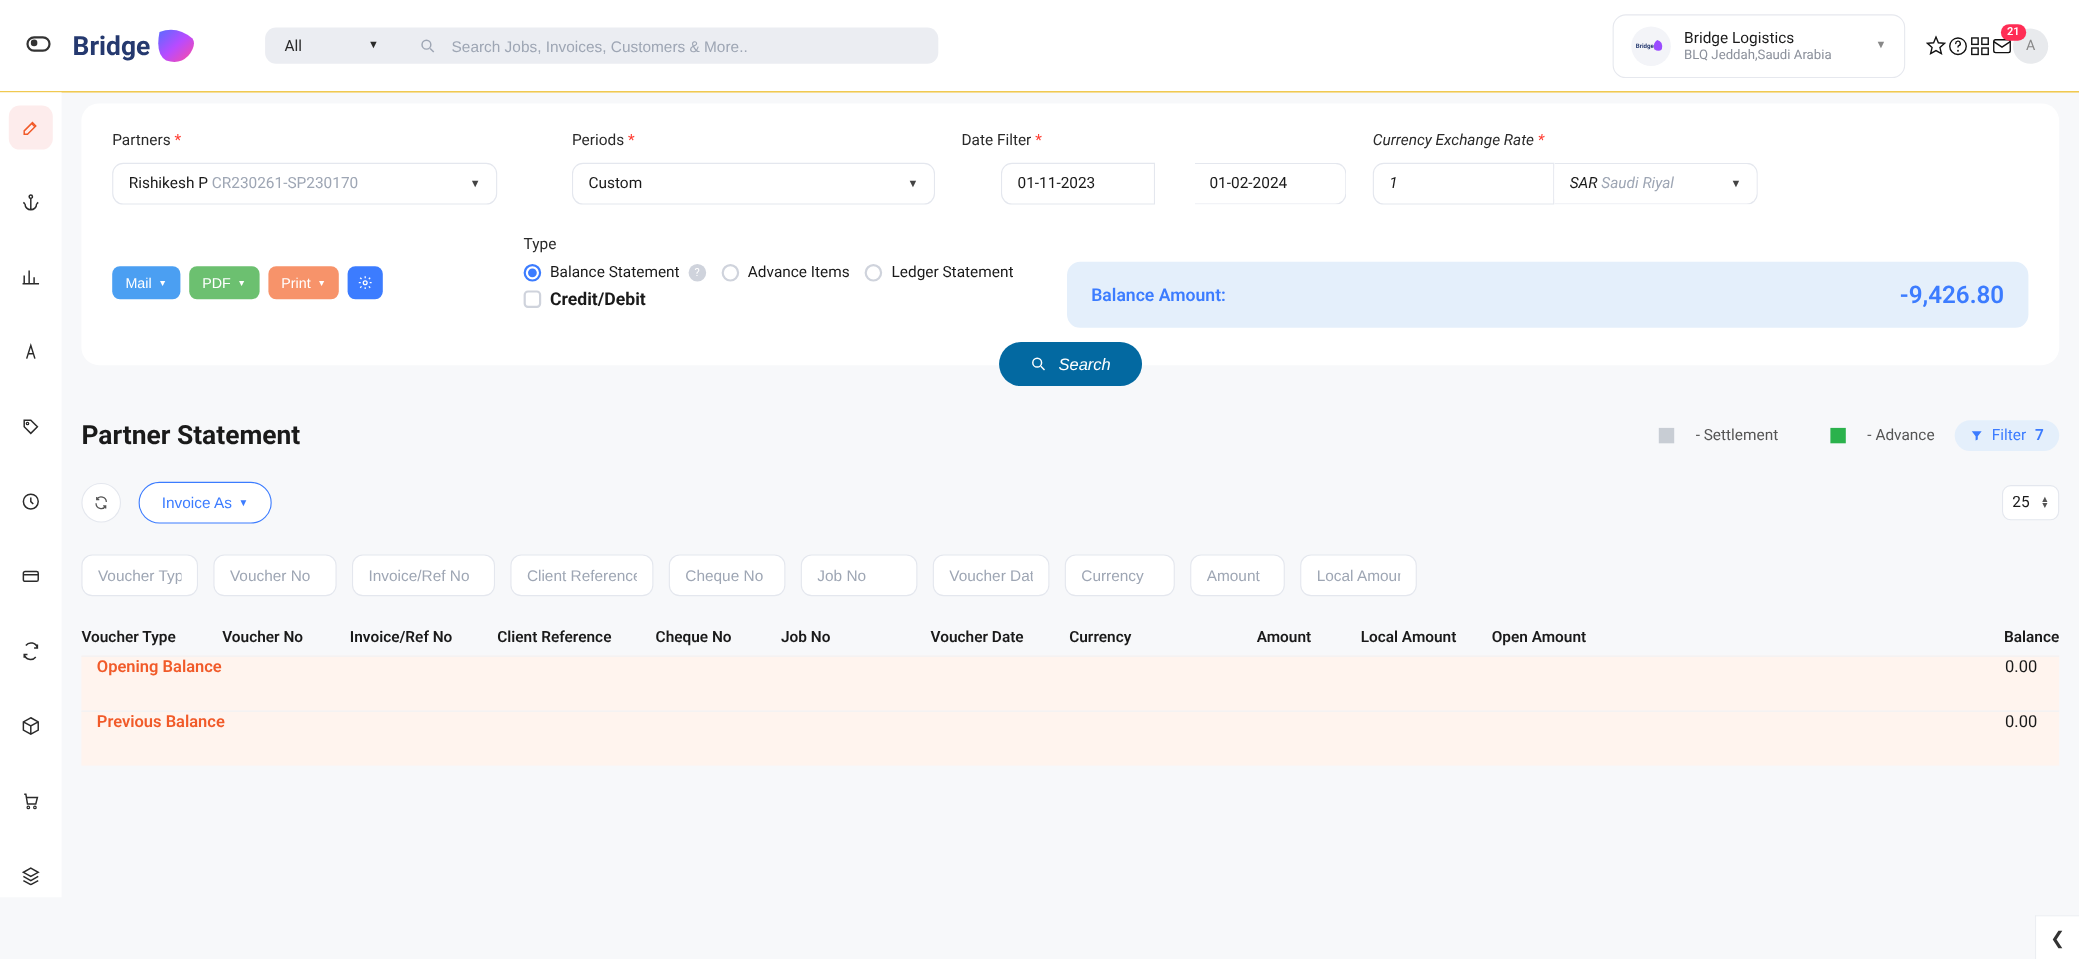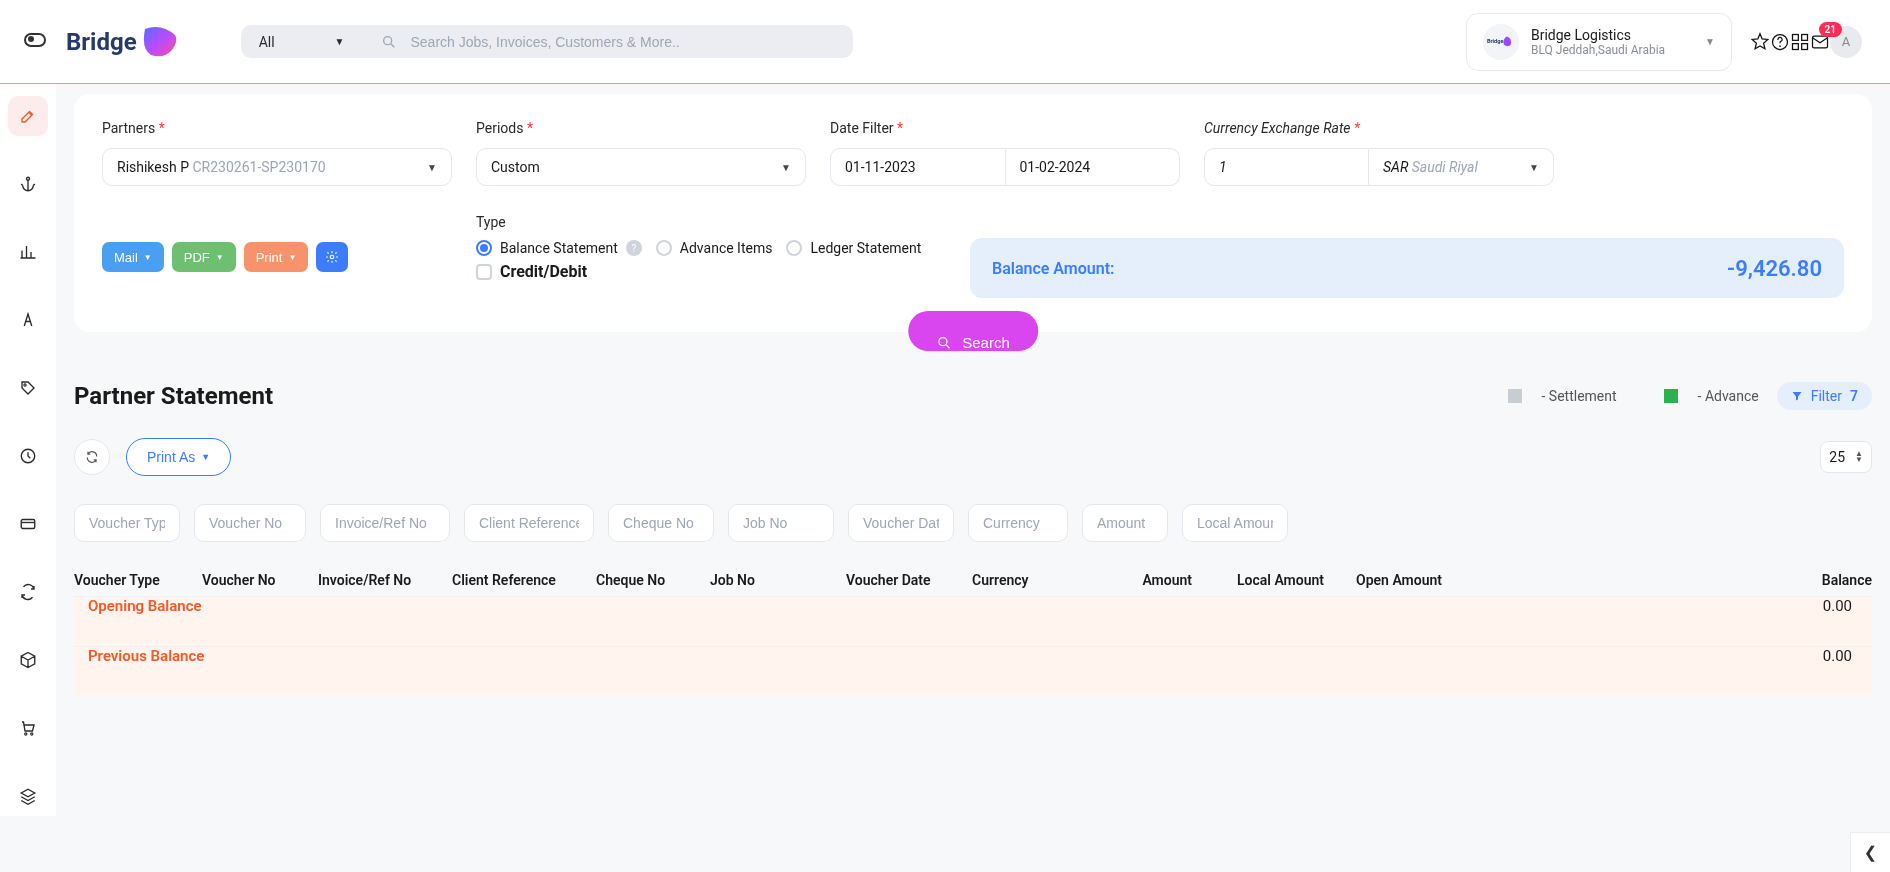--- a/index.html
+++ b/index.html
@@ -35,31 +35,31 @@
     .sidebar { width: 56px; background: #fff; display: flex; flex-direction: column; align-items: center; gap: 28px; padding-top: 12px; }
     .sidebar .sicon { color: #2b2b2b; cursor: pointer; width: 40px; height: 40px; display: flex; align-items: center; justify-content: center; border-radius: 10px; }
     .sidebar .sicon.active { background: #fdecec; color: #f15a29; }
     .main { flex: 1; padding: 10px 18px 30px 18px; position: relative; }
     
     
     .card { background: #fff; border-radius: 16px; padding: 26px 28px 34px 28px; position: relative; }
     .frow { display: flex; gap: 24px; }
     .fgroup { display: flex; flex-direction: column; }
     .fgroup.partners { width: 350px; }
-    .fgroup.periods { width: 330px; }
+    .fgroup.periods { width: 330px; margin-left: 44px; }
     .fgroup.datefilter { width: 350px; }
     .fgroup.rate { width: 350px; font-style: italic; }
     .flabel { font-size: 14px; margin-bottom: 12px; color: #2a2a2a; }
     .req { color: #ff3b30; }
     .dropdown, .inputish, .dinput { border: 1px solid #e4e7ee; border-radius: 10px; height: 38px; display: flex; align-items: center; padding: 0 14px; font-size: 14px; background: #fff; }
     .dropdown { justify-content: space-between; cursor: pointer; }
     .dropdown .val span.sub { color: #9ea6b4; }
     .dropdown .chev { font-size: 10px; color: #444; }
     .dategrp { display: flex; }
-    .dategrp .dinput { flex: 1; border-radius: 10px 0 0 10px; }
+    .dategrp .dinput { flex: 1; border-radius: 10px 0 0 10px; margin-left: 36px; }
     .dategrp .dinput + .dinput { border-left: none; border-radius: 0 10px 10px 0; }
     .rategrp { display: flex; }
     .rategrp .inputish { flex: 1; border-radius: 10px 0 0 10px; }
     .rategrp .dropdown { flex: 0 0 185px; border-left: none; border-radius: 0 10px 10px 0; }
     
     .frow2 { display: flex; align-items: flex-start; margin-top: 28px; gap: 24px; }
     .btngrp { display: flex; gap: 8px; align-items: center; width: 350px; padding-top: 28px; }
     .btn { height: 30px; padding: 0 12px; border-radius: 7px; color: #fff; font-size: 13px; display: flex; align-items: center; gap: 6px; cursor: pointer; border: none; }
     .btn .chev { font-size: 8px; }
     .btn-mail { background: #4b9ff2; }
@@ -74,21 +74,21 @@
     .rcirc.sel { border-color: #3c7cff; }
     .rcirc.sel::after { content: ''; width: 8px; height: 8px; background: #3c7cff; border-radius: 50%; }
     .qmark { width: 16px; height: 16px; background: #cfd3dc; color: #fff; border-radius: 50%; font-size: 10px; display: flex; align-items: center; justify-content: center; }
     .cdrow { display: flex; align-items: center; gap: 8px; margin-top: 6px; }
     .cdrow .sq { width: 16px; height: 16px; border: 2px solid #cfd3dc; border-radius: 4px; flex-shrink:0;}
     .cdrow .bold { font-weight: 700; }
     .balbox { flex: 1; background: #e4effb; border-radius: 12px; height: 60px; display: flex; align-items: center; justify-content: space-between; padding: 0 22px; margin-top:24px; }
     .balbox .blabel { color: #3c7cff; font-size: 16px; font-weight: 600; }
     .balbox .bval { color: #3c7cff; font-size: 22px; font-weight: 600; }
     
-    .searchbtn { position: absolute; left: 50%; transform: translateX(-50%); bottom: -19px; background: #d946ef; color: #fff; border: none; border-radius: 22px; height: 40px; padding: 0 28px; font-size: 15px; display: flex; align-items: flex-end; gap: 10px; cursor: pointer; font-weight: 500; }
+    .searchbtn { position: absolute; left: 50%; transform: translateX(-50%); bottom: -19px; background: #0369a1; color: #fff; border: none; border-radius: 22px; height: 40px; padding: 0 28px; font-size: 15px; display: flex; align-items: center; gap: 10px; cursor: pointer; font-weight: 500; font-style: italic; }
     
     
     .stmt { margin-top: 50px; }
     .stmt-head { display: flex; align-items: center; }
     .stmt-title { font-size: 24px; font-weight: 700; color: #1a1a1a; }
     .stmt-legend { display: flex; align-items: center; gap: 20px; margin-left: auto; font-size: 14px; color: #555; }
     .lsq { width: 14px; height: 14px; display: inline-block; }
     .lsq.gray { background: #c8cdd4; }
     .lsq.green { background: #2bb24c; }
     .filterpill { background: #e4effb; color: #3c7cff; border-radius: 24px; padding: 6px 14px; font-size: 14px; display: flex; align-items: center; gap: 8px; margin-left: 18px; cursor: pointer; }
@@ -397,21 +397,21 @@
         </div>
       </div>
 
       <div class="toolbar">
         <div class="refresh">
           <svg width="14" height="14" viewBox="0 0 24 24" fill="none">
               <path d="M20 11A8 8 0 0 0 5 7M4 13a8 8 0 0 0 15 4M5 3v4h4M19 21v-4h-4" stroke="currentColor" stroke-width="2"></path>
             </svg>
         </div>
         <button class="exportbtn">
-          <span>Print As</span>
+          <span>Invoice As</span>
           <span style="font-size:9px;">▼</span>
         </button>
         <div class="pagesize">
           <span>25</span>
           <span class="arrows">
               <span>▲</span>
               <span>▼</span>
             </span>
         </div>
       </div>

